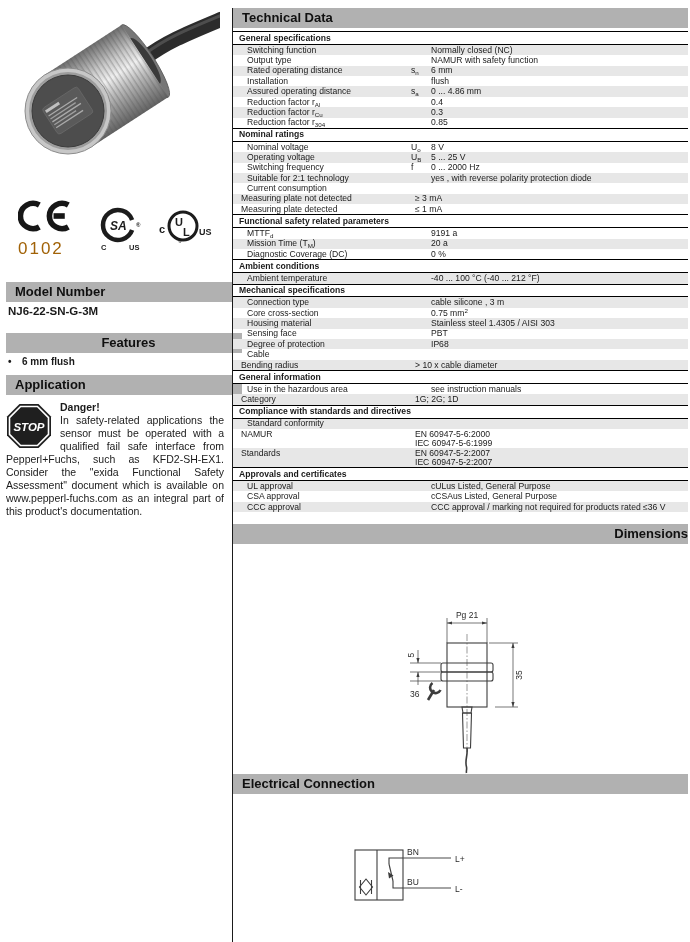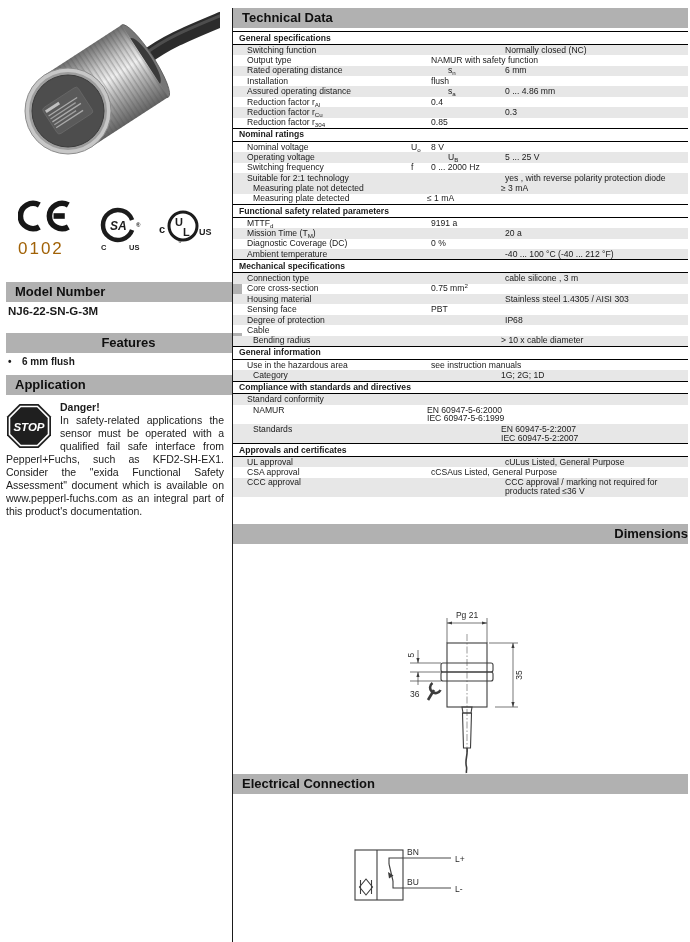--- a/index.html
+++ b/index.html
@@ -25,23 +25,23 @@
   .danger .stop{float:left;width:46px;height:46px;margin:2px 8px 2px 0;}
   .danger .d-title{font-weight:bold;}
   
   .vrule{position:absolute;left:232px;top:8px;width:1px;height:934px;background:#1b1b1b;}
   .rightcol{position:absolute;left:233px;top:0;width:457px;height:942px;}
   .rbar{position:absolute;left:0;width:455px;}
   #tech-table{position:absolute;left:0;top:31px;width:455px;font-size:8.6px;}
   .sec-title{font-weight:bold;border-top:1px solid #000;border-bottom:1px solid #000;
              padding:1.5px 0 1.5px 6px;line-height:8.8px;background:#fff;}
   .spec-row{display:flex;padding:0.8px 0;line-height:8.8px;}
-  .spec-row.shaded{background:#e7e7e7;gap:37px;}
+  .spec-row.shaded{background:#e7e7e7;}
   .spec-row .lbl{width:164px;padding-left:14px;box-sizing:content-box;flex:none;}
-  .spec-row.ind1 .lbl{padding-left:20px;width:154px;}
+  .spec-row.ind1 .lbl{padding-left:8px;width:154px;}
   .spec-row .sym{width:20px;flex:none;}
   .spec-row .val{flex:1;padding-right:4px;}
   sub,sup{font-size:0.72em;line-height:0;}
   sub{vertical-align:-0.25em;} sup{vertical-align:0.45em;}
   .dim-drawing{position:absolute;left:165px;top:600px;width:150px;height:175px;}
   .elec-diagram{position:absolute;left:115px;top:845px;width:130px;height:60px;text-align:center;}
   .draw{stroke:#3d3d3d;fill:none;stroke-width:1.1;}
   .dimline{stroke:#3d3d3d;stroke-width:0.7;}
   .dimtxt{font-size:8.5px;fill:#2a2a2a;}
   .wiretxt{font-size:8.5px;fill:#2a2a2a;}
@@ -207,20 +207,25 @@
         <div class="spec-row">
           <span class="lbl">Switching frequency</span>
           <span class="sym">f</span>
           <span class="val">0 ... 2000 Hz</span>
         </div>
         <div class="spec-row shaded">
           <span class="lbl">Suitable for 2:1 technology</span>
           <span class="sym"></span>
           <span class="val">yes , with reverse polarity protection diode</span>
         </div>
+        <div class="spec-row">
+          <span class="lbl">Current consumption</span>
+          <span class="sym"></span>
+          <span class="val"></span>
+        </div>
         <div class="spec-row shaded ind1">
           <span class="lbl">Measuring plate not detected</span>
           <span class="sym"></span>
           <span class="val">≥ 3 mA</span>
         </div>
         <div class="spec-row ind1">
           <span class="lbl">Measuring plate detected</span>
           <span class="sym"></span>
           <span class="val">≤ 1 mA</span>
         </div>
@@ -233,20 +238,21 @@
         <div class="spec-row shaded">
           <span class="lbl">Mission Time (T<sub>M</sub>)</span>
           <span class="sym"></span>
           <span class="val">20 a</span>
         </div>
         <div class="spec-row">
           <span class="lbl">Diagnostic Coverage (DC)</span>
           <span class="sym"></span>
           <span class="val">0 %</span>
         </div>
+        <div class="sec-title">Ambient conditions</div>
         <div class="spec-row shaded">
           <span class="lbl">Ambient temperature</span>
           <span class="sym"></span>
           <span class="val">-40 ... 100 °C (-40 ... 212 °F)</span>
         </div>
         <div class="sec-title">Mechanical specifications</div>
         <div class="spec-row shaded">
           <span class="lbl">Connection type</span>
           <span class="sym"></span>
           <span class="val">cable silicone , 3 m</span>

